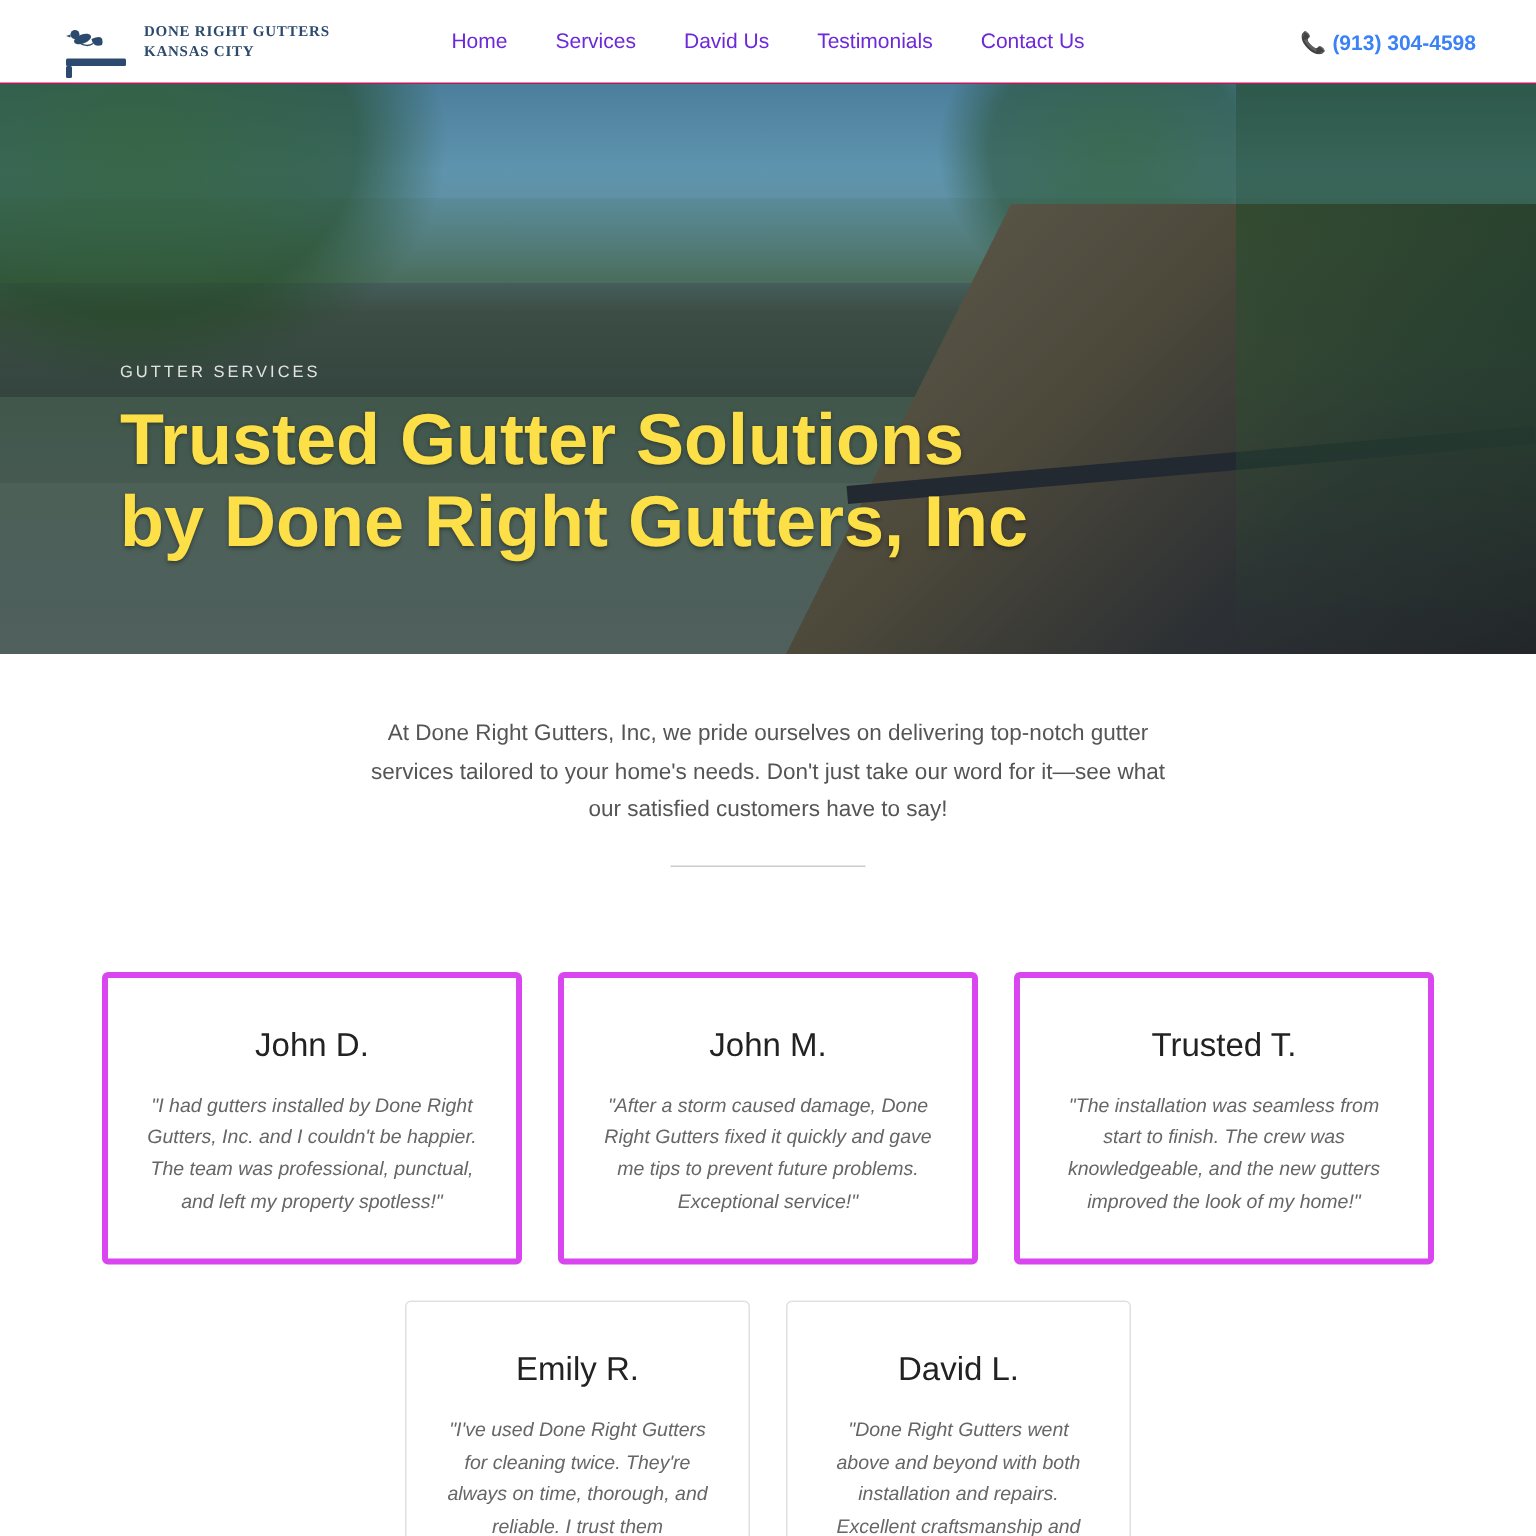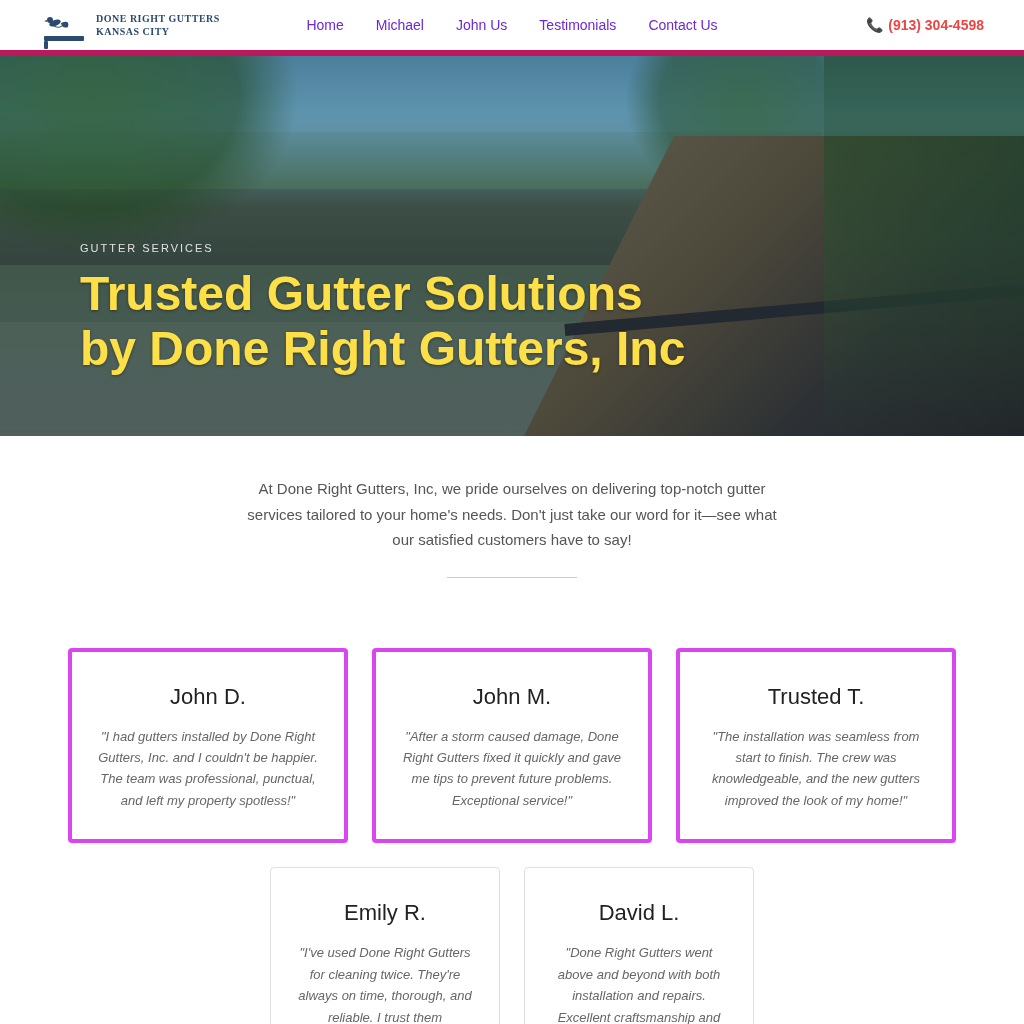--- a/index.html
+++ b/index.html
@@ -6,21 +6,21 @@
     body { font-family: 'Georgia', serif; background: #fff; color: #333; }
 
     
     nav {
       display: flex;
       align-items: center;
       justify-content: space-between;
       padding: 0 40px;
       height: 56px;
       background: #fff;
-      border-bottom: 6px solid #be185d;
+      border-bottom: 1px solid #be185d;
       position: relative;
       z-index: 10;
     }
     .nav-logo {
       display: flex;
       align-items: center;
       gap: 8px;
     }
     .logo-icon {
       width: 48px;
@@ -43,21 +43,21 @@
       transform: translateX(-50%);
     }
     .nav-links li a {
       text-decoration: none;
       color: #6d28d9;
       font-size: 14px;
       font-family: Arial, sans-serif;
     }
     .nav-phone {
       font-size: 14px;
-      color: #ef4444;
+      color: #3b82f6;
       font-weight: 600;
       font-family: Arial, sans-serif;
       text-align: right;
     }
     .phone-icon { margin-right: 4px; }
 
     
     .hero {
       position: relative;
       width: 100%;
@@ -241,22 +241,22 @@
       <rect x="4" y="40" width="4" height="8" rx="1" fill="#2c4a6e"></rect>
     </svg>
     <div class="logo-text">
       <div>DONE RIGHT GUTTERS</div>
       <div>KANSAS CITY</div>
     </div>
   </div>
 
   <ul class="nav-links">
     <li><a href="#">Home</a></li>
-    <li><a href="#">Michael</a></li>
-    <li><a href="#">John Us</a></li>
+    <li><a href="#">Services</a></li>
+    <li><a href="#">David Us</a></li>
     <li><a href="#">Testimonials</a></li>
     <li><a href="#">Contact Us</a></li>
   </ul>
 
   <div class="nav-phone">
     <span class="phone-icon">📞</span><span>(913) 304-4598</span>
   </div>
 </nav>
 
 <section class="hero">

